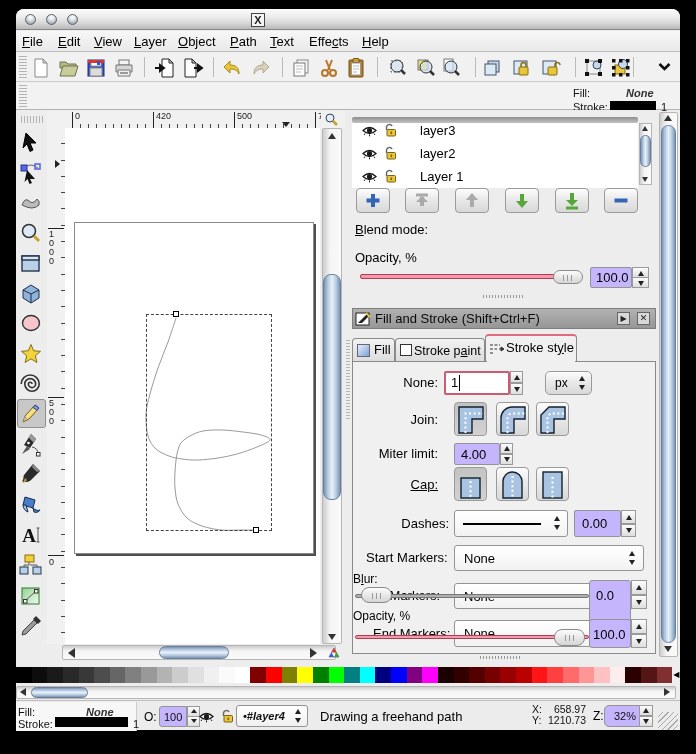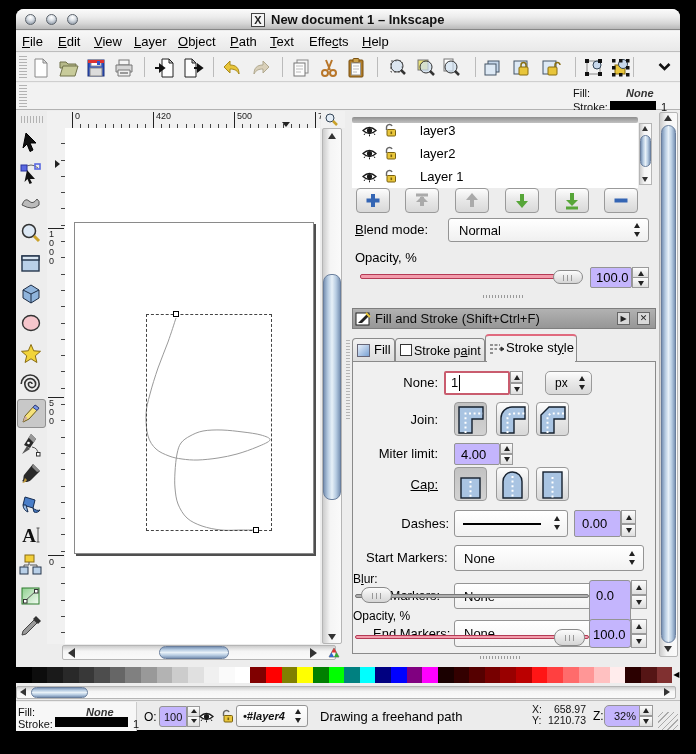--- a/index.html
+++ b/index.html
@@ -68,21 +68,20 @@
 .lock{width:13px;height:14px;}
 .lock svg{display:block;}
 </style></head>
 <body>
 <div id="win">
   <div id="title" class="abs">
     <div class="tl abs" style="left:9px"></div>
     <div class="tl abs" style="left:30px"></div>
     <div class="tl abs" style="left:51px"></div>
     <div id="ticon" class="abs">X</div>
-    <div id="ttext" class="abs">New document 1 – Inkscape</div>
   </div>
   <div id="menu" class="abs">
     <div class="mi abs" style="left:6px"><u>F</u>ile</div>
     <div class="mi abs" style="left:42px"><u>E</u>dit</div>
     <div class="mi abs" style="left:78px"><u>V</u>iew</div>
     <div class="mi abs" style="left:118px"><u>L</u>ayer</div>
     <div class="mi abs" style="left:162px"><u>O</u>bject</div>
     <div class="mi abs" style="left:214px"><u>P</u>ath</div>
     <div class="mi abs" style="left:254px"><u>T</u>ext</div>
     <div class="mi abs" style="left:293px">Effe<u>c</u>ts</div>
@@ -515,25 +514,20 @@
     <div class="btn abs" style="left:203px;top:78px;width:34px;height:25px"><svg width="32" height="23" viewBox="0 0 32 23">
           <path d="M16 4v9" stroke="#57a639" stroke-width="4"></path>
           <path d="M16 17l-6-6h12z" fill="#57a639"></path>
           <path d="M10 19h12" stroke="#57a639" stroke-width="3"></path>
         </svg></div>
     <div class="btn abs" style="left:252px;top:78px;width:34px;height:25px"><svg width="32" height="23" viewBox="0 0 32 23">
           <path d="M9.5 11.5h13" stroke="#3465b4" stroke-width="4"></path>
         </svg></div>
 
     <div class="lab13 abs" style="left:3px;top:112px"><u>B</u>lend mode:</div>
-    <div class="combo abs" style="left:96px;top:108px;width:201px;height:24px;background:linear-gradient(180deg,#fff,#f0f0f0)">
-      <div class="lab13 abs" style="left:10px;top:4px">Normal</div>
-      <div class="stepU abs" style="right:8px;top:4px"></div>
-        <div class="stepD abs" style="right:8px;top:13px"></div>
-    </div>
 
     <div class="lab13 abs" style="left:3px;top:140px">Opacity, %</div>
     <div class="abs" style="left:8px;top:164px;width:222px;height:5px;background:#f29cab;border:1px solid #b43a55;border-radius:2px;"></div>
     <div class="abs" style="left:201px;top:160px;width:30px;height:14px;background:linear-gradient(180deg,#fcfcfc,#d5d5d5);border:1px solid #8a8a8a;border-radius:7px;">
       <div class="abs" style="left:9px;top:4px;width:1px;height:6px;background:#999"></div>
         <div class="abs" style="left:13px;top:4px;width:1px;height:6px;background:#999"></div>
         <div class="abs" style="left:17px;top:4px;width:1px;height:6px;background:#999"></div>
     </div>
     <div class="spinBox abs" style="left:238px;top:157px;width:42px;height:21px">
         <div class="lab13 abs" style="left:5px;top:2px">100.0</div>

